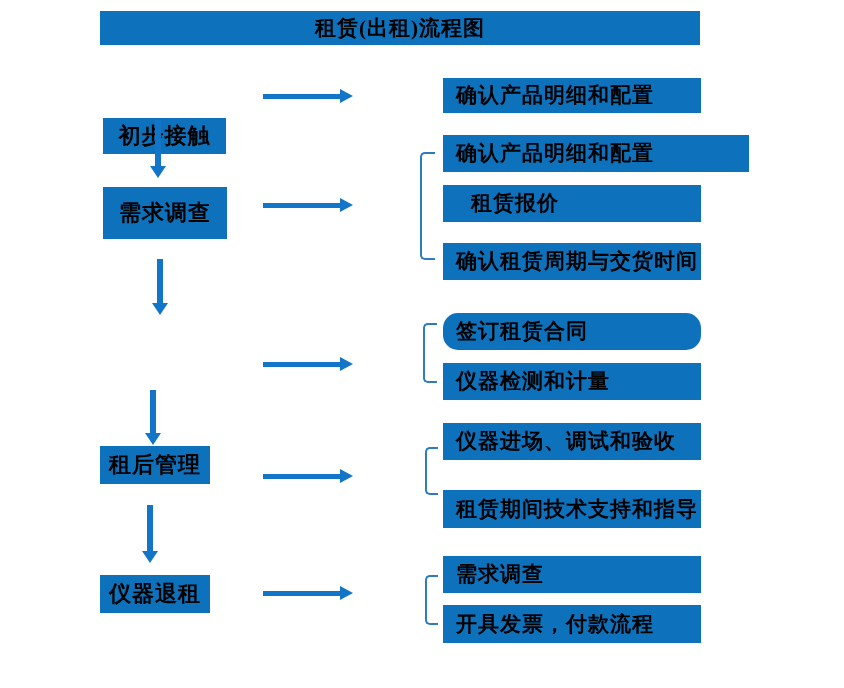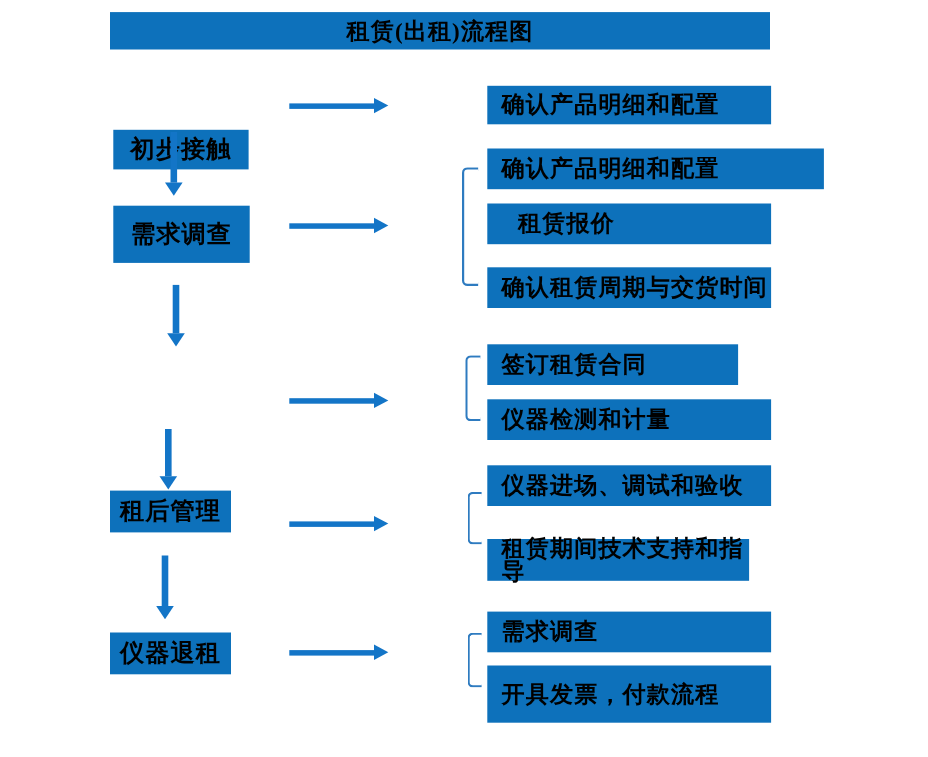--- a/index.html
+++ b/index.html
@@ -120,20 +120,20 @@
 
   <div class="bracket" style="left:420px; top:152px; width:15px; height:108px;"></div>
   <div class="bracket" style="left:423px; top:323px; width:14px; height:60px;"></div>
   <div class="bracket" style="left:425px; top:447px; width:13px; height:48px;"></div>
   <div class="bracket" style="left:425px; top:575px; width:13px; height:50px;"></div>
 
   <div class="blue-box detail" style="left:443px; top:78px;  width:258px; height:35px;">确认产品明细和配置</div>
   <div class="blue-box detail" style="left:443px; top:135px; width:306px; height:37px;">确认产品明细和配置</div>
   <div class="blue-box detail" style="left:443px; top:185px; width:258px; height:37px;padding-left:28px;">租赁报价</div>
   <div class="blue-box detail" style="left:443px; top:243px; width:258px; height:37px;">确认租赁周期与交货时间</div>
-  <div class="blue-box detail" style="left:443px; top:313px; width:228px; height:37px;">签订租赁合同</div>
+  <div class="blue-box detail" style="left:443px; top:313px; width:258px; height:37px;border-radius:15px;">签订租赁合同</div>
   <div class="blue-box detail" style="left:443px; top:423px; width:258px; height:37px;">仪器进场、调试和验收</div>
   <div class="blue-box detail" style="left:443px; top:363px; width:258px; height:37px;">仪器检测和计量</div>
-  <div class="blue-box detail" style="left:443px; top:490px; width:238px; height:38px;">租赁期间技术支持和指导</div>
+  <div class="blue-box detail" style="left:443px; top:490px; width:258px; height:38px;">租赁期间技术支持和指导</div>
   <div class="blue-box detail" style="left:443px; top:556px; width:258px; height:37px;">需求调查</div>
-  <div class="blue-box detail" style="left:443px; top:605px; width:258px; height:52px;">开具发票，付款流程</div>
+  <div class="blue-box detail" style="left:443px; top:605px; width:258px; height:38px;">开具发票，付款流程</div>
 
 </div>
 
 </body></html>

